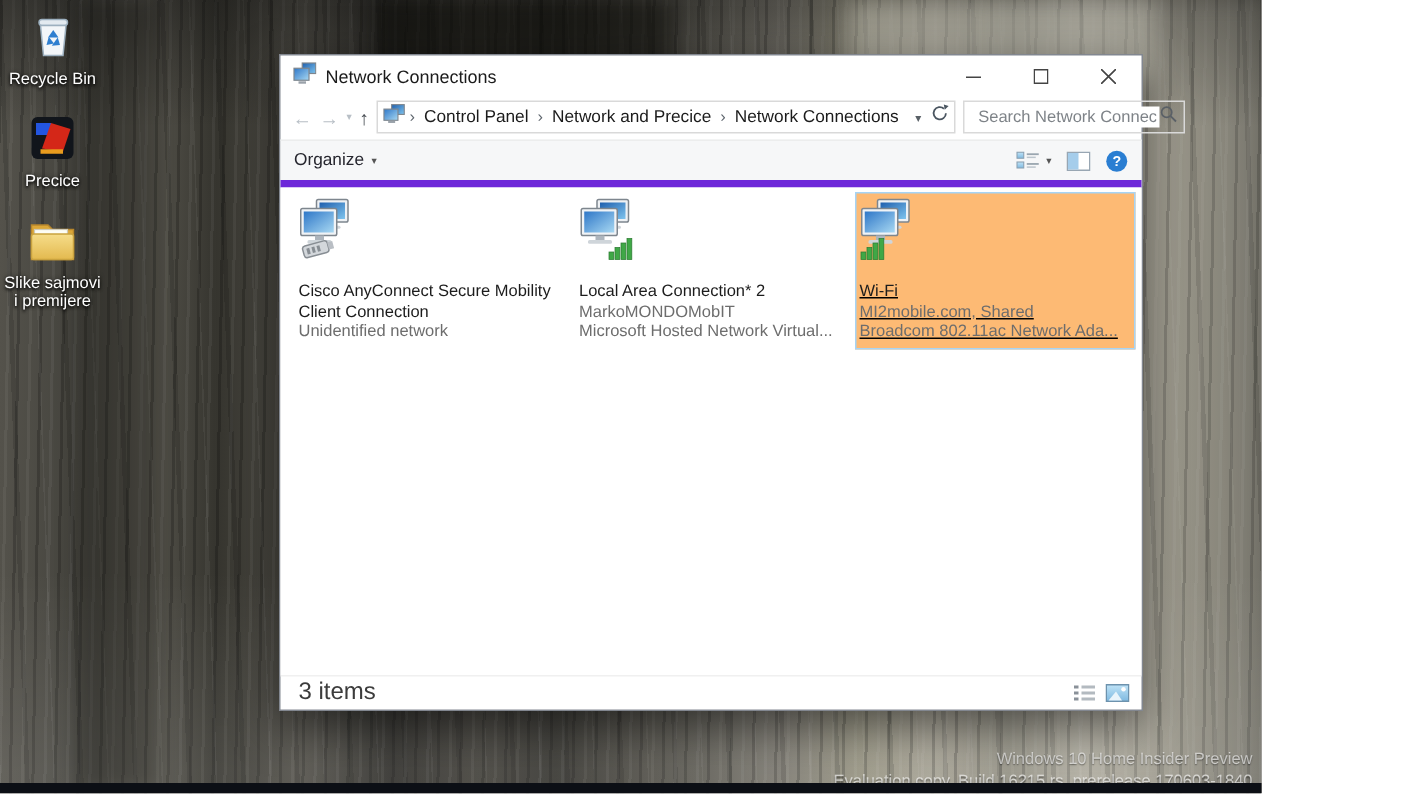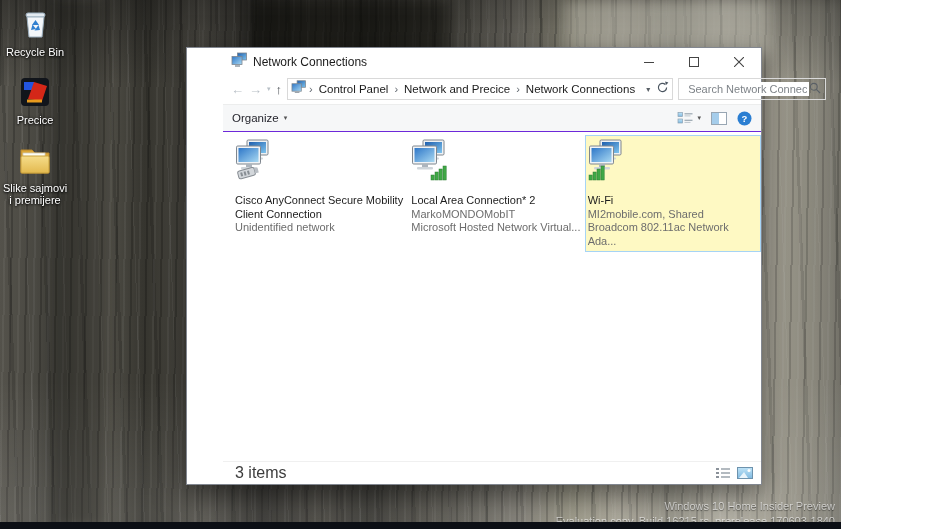--- a/index.html
+++ b/index.html
@@ -20,46 +20,46 @@
   
   .dicon{position:absolute;width:66px;text-align:center;cursor:default;}
   .dicon .glyph{display:inline-block;}
   .dicon .lbl{margin-top:2px;font-size:11px;line-height:12px;color:#fff;
     text-shadow:0 1px 2px rgba(0,0,0,.9),0 0 3px rgba(0,0,0,.7);}
   #di-recycle{left:2px;top:6px;}
   #di-precice{left:2px;top:76px;}
   #di-folder{left:2px;top:146px;}
 
   
-  .window{position:absolute;left:186px;top:47px;width:576px;height:438px;background:#fff;
-    border:1px solid #828790;box-shadow:0 10px 28px rgba(0,0,0,.5);display:flex;flex-direction:column;box-sizing:border-box;padding-left:36px;}
+  .window{position:absolute;left:186px;top:36px;width:576px;height:438px;background:#fff;
+    border:1px solid #828790;box-shadow:0 10px 28px rgba(0,0,0,.5);display:flex;flex-direction:column;box-sizing:border-box;}
   .titlebar{height:28px;display:flex;align-items:center;padding-left:8px;flex:none;}
   .titlebar .t{font-size:12px;color:#1b1b1b;margin-left:6px;}
   .tb-sp{flex:1;}
   .winbtn{width:45px;height:28px;display:flex;align-items:center;justify-content:center;}
   .navrow{height:26px;display:flex;align-items:center;padding:0 8px 2px 8px;gap:5px;flex:none;}
   .navglyph{font-size:13px;color:#b8bfc6;width:16px;text-align:center;}
   .navglyph.en{color:#4a4f55;}
   .tiny-caret{font-size:7px;color:#b8bfc6;width:8px;}
   .addrbar{flex:1;height:22px;border:1px solid #d9d9d9;background:#fff;display:flex;align-items:center;padding:0 3px;gap:2px;box-sizing:border-box;}
   .crumb{font-size:11.5px;color:#1b1b1b;padding:0 3px;white-space:nowrap;}
   .crumbsep{font-size:11px;color:#5f6а70;color:#5f666e;padding:0 1px;}
   .addr-caret{font-size:8px;color:#596066;padding:0 4px;}
   .searchbox{width:148px;height:22px;border:1px solid #d9d9d9;display:flex;align-items:center;padding:0 4px 0 7px;box-sizing:border-box;}
   .searchbox input{border:none;outline:none;flex:1;font-size:11px;color:#444;min-width:0;
     font-family:"Liberation Sans","DejaVu Sans",sans-serif;}
   .searchbox input::placeholder{color:#7e8388;}
-  .toolbar{height:26px;background:#f6f7f8;border-top:1px solid #eceded;border-bottom:1px solid #6d28d9;
+  .toolbar{height:26px;background:#f6f7f8;border-top:1px solid #eceded;border-bottom:5px solid #6d28d9;
     display:flex;align-items:center;padding:0 9px;flex:none;}
   .organize{display:flex;align-items:center;gap:5px;font-size:11.5px;color:#26262e;}
   .organize .c{font-size:7px;color:#555;}
   .toolicon{display:flex;align-items:center;margin-left:10px;}
   .content{flex:1;background:#fff;padding:3px 0 0 9px;display:flex;align-items:flex-start;}
   .tile{width:187px;box-sizing:border-box;display:flex;gap:7px;padding:3px 2px;border:1px solid transparent;flex-direction:column;}
-  .tile.selected{background:#fef9c3;border-color:#a6d4f5;}
+  .tile.selected{background:#fdba74;border-color:#a6d4f5;text-decoration:underline;}
   .tile .txt{font-size:11px;line-height:13.5px;padding-top:2px;min-width:0;}
   .tile .nm{color:#1c1c1c;}
   .tile .st,.tile .dv{color:#6d6d6d;}
   .statusbar{height:22px;border-top:1px solid #f0f0f0;display:flex;align-items:center;padding:0 8px 0 12px;flex:none;}
   .statusbar .cnt{font-size:16px;color:#3c3c3c;}
   .sb-ic{margin-left:7px;display:flex;align-items:center;}
 
   .watermark{position:absolute;right:6px;bottom:0;text-align:right;font-size:11px;line-height:15px;
     color:rgba(255,255,255,.62);text-shadow:0 1px 1px rgba(0,0,0,.45);}
   .taskbar{position:absolute;left:0;bottom:0;width:940px;height:7px;background:#0c0f15;}

